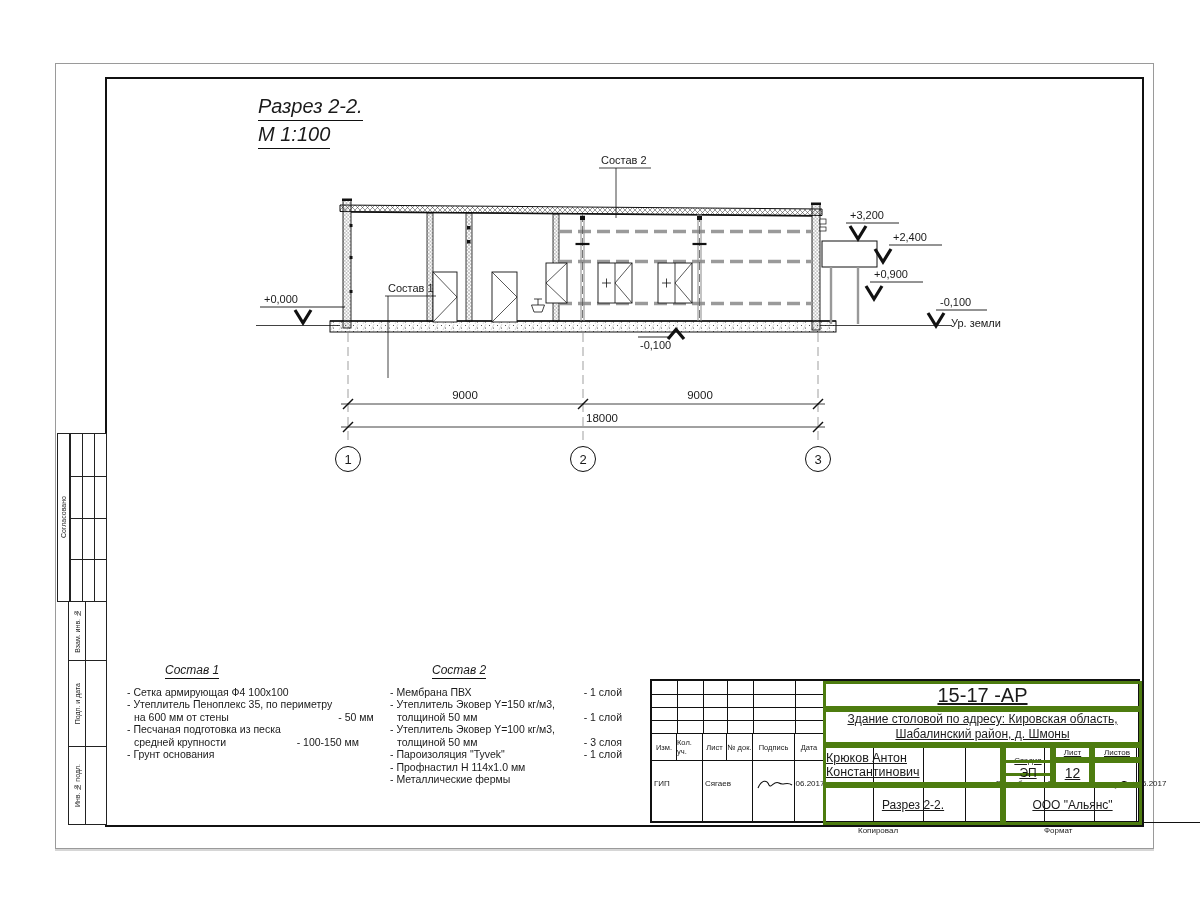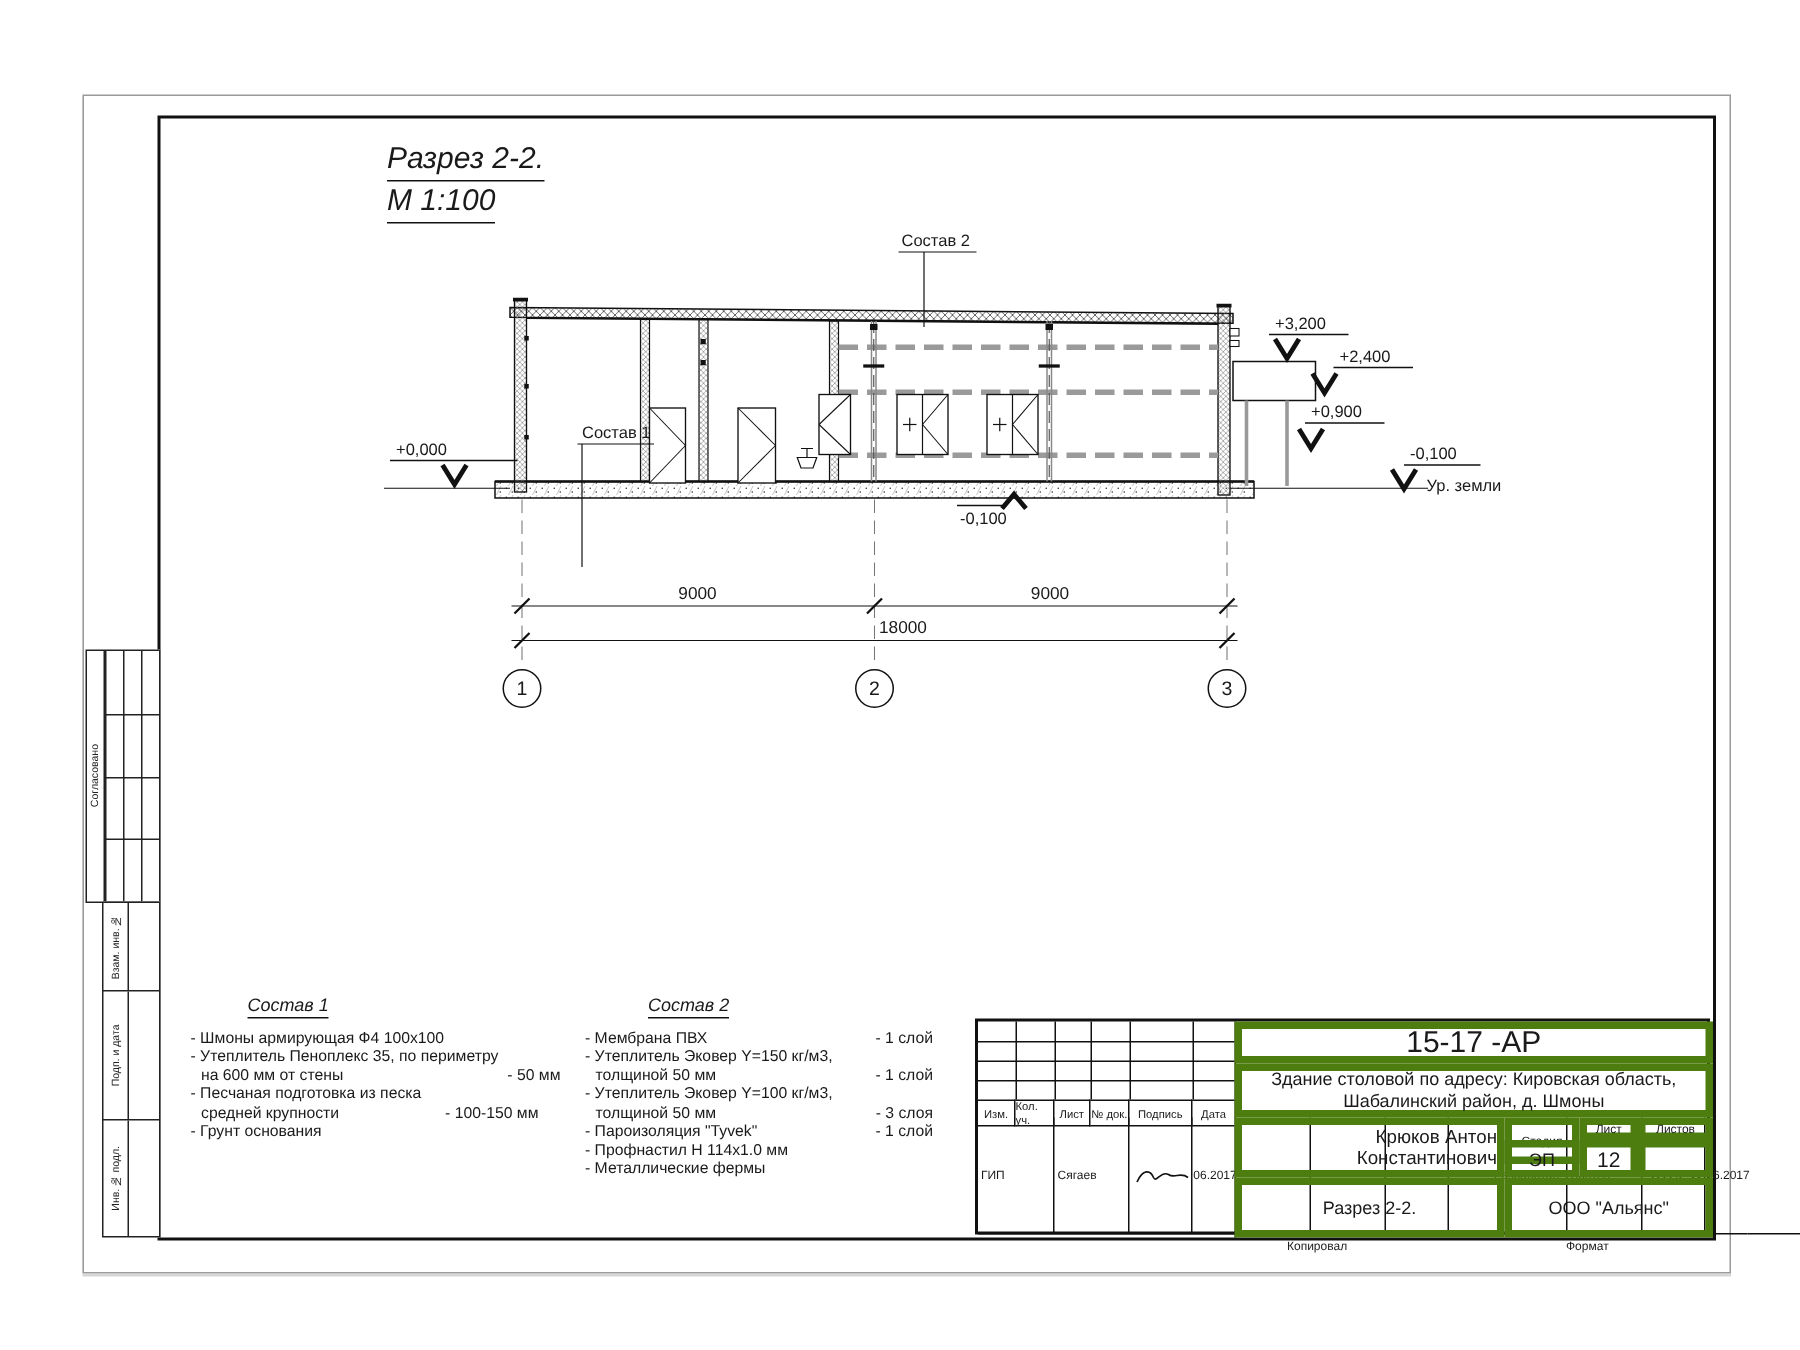--- a/index.html
+++ b/index.html
@@ -23,23 +23,23 @@
   
   .spec{position:absolute;font-size:10.5px;line-height:12.5px;}
   .spec-h{font-size:12px;font-style:italic;margin-bottom:9px;}
   .spec-h span{border-bottom:1px solid #111;padding-bottom:1px;}
   .spec-item{display:flex;justify-content:space-between;align-items:flex-end;}
   .spec-lines div{white-space:pre;}
   .spec-lines .cont{padding-left:7px;}
   .spec-val{white-space:nowrap;padding-left:6px;}
   
   .tb{position:absolute;left:650px;top:679px;width:490px;height:144px;border:2px solid #111;box-sizing:border-box;background:#fff;}
-  .tb .bx{position:absolute;box-sizing:border-box;border:5px solid #4d7c0f;display:flex;align-items:center;justify-content:center;text-align:right;}
+  .tb .bx{position:absolute;box-sizing:border-box;border:3px solid #4d7c0f;display:flex;align-items:center;justify-content:center;text-align:left;text-decoration:underline;}
   .tb .gridline{position:absolute;background:#111;}
-  .tb .hdr-row{position:absolute;left:0;top:52px;width:171px;height:18px;display:flex;}
+  .tb .hdr-row{position:absolute;left:0;top:52px;width:171px;height:28px;display:flex;}
   .tb .hdr-row div{box-sizing:border-box;border-right:1px solid #111;border-top:1px solid #111;border-bottom:1px solid #111;font-size:7.5px;display:flex;align-items:center;justify-content:center;}
   .tb .staff{position:absolute;left:0;top:64px;width:171px;height:78px;display:flex;flex-direction:row;}
   .tb .trow{flex:1;display:flex;border-bottom:1px solid #111;}
   .tb .trow:last-child{border-bottom:none;}
   .tb .trow div{box-sizing:border-box;border-right:1px solid #111;font-size:8px;display:flex;align-items:center;padding-left:2px;overflow:visible;}
   .tb .c-role{width:51px;}
   .tb .c-name{width:50px;}
   .tb .c-sig{width:42px;justify-content:center;}
   .tb .c-date{width:28px;border-right:none !important;justify-content:center;}
   .under-frame{position:absolute;top:826px;font-size:8px;color:#222;}
@@ -285,21 +285,21 @@
     <div class="sb-label" style="width:16px;">
         <span class="vtext">Инв. № подл.</span>
       </div>
     <div class="sb-empty"></div>
   </div>
 
   <div class="spec" style="left:127px;top:664px;width:232px;">
     <div class="spec-h" style="margin-left:38px;"><span>Состав 1</span></div>
     <div class="spec-item">
       <div class="spec-lines">
-          <div>- Шмоны армирующая Ф4 100х100</div>
+          <div>- Сетка армирующая Ф4 100х100</div>
         </div>
       <div class="spec-val"></div>
     </div>
     <div class="spec-item">
       <div class="spec-lines">
           <div>- Утеплитель Пеноплекс 35, по периметру</div>
           <div class="cont">на 600 мм от стены</div>
         </div>
       <div class="spec-val">- 50 мм</div>
     </div>

